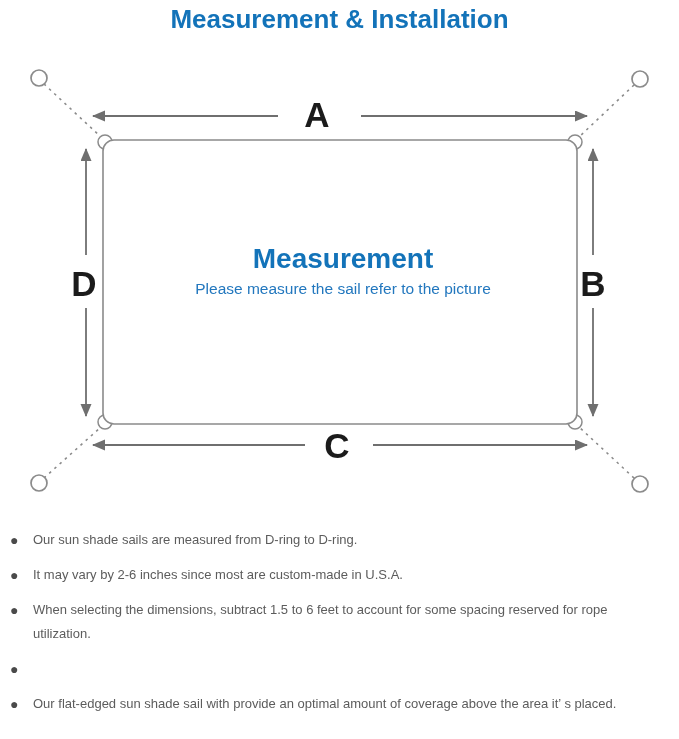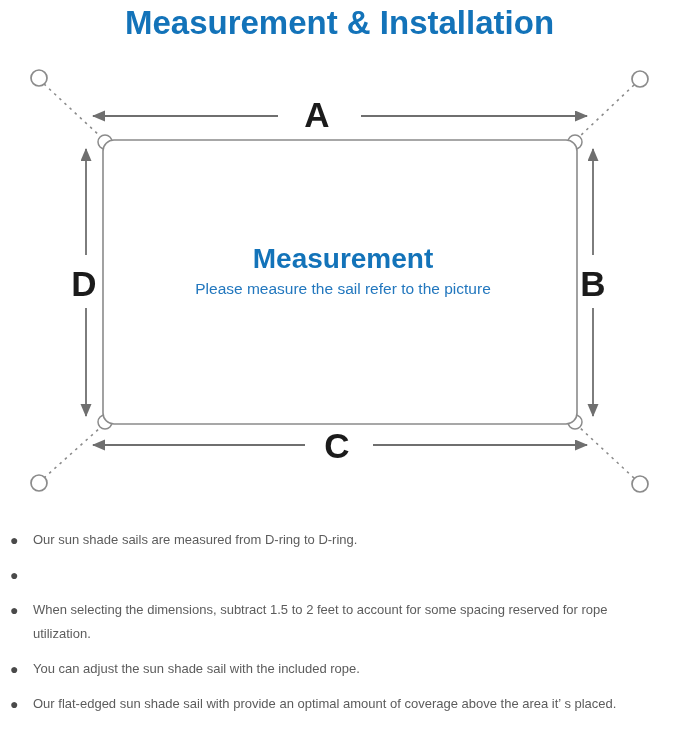--- a/index.html
+++ b/index.html
@@ -7,21 +7,21 @@
     width: 679px; height: 739px;
     background: #ffffff;
     position: relative;
     font-family: "Liberation Sans", sans-serif;
     overflow: hidden;
   }
   .page-title {
     position: absolute;
     top: 4px; left: 0; right: 0;
     text-align: center;
-    font-size: 33px;
+    font-size: 26px;
     font-weight: bold;
     color: #1373b9;
     letter-spacing: 0px;
   }
   svg.diagram {
     position: absolute;
     top: 0; left: 0;
   }
   .dim-label {
     font-size: 35px;
@@ -118,26 +118,26 @@
   <text class="center-sub" x="343" y="294" text-anchor="middle">Please measure the sail refer to the picture</text>
 </svg>
 
 <div class="notes">
   <div class="note-item">
     <span class="note-dot">●</span>
     <span class="note-text">Our sun shade sails are measured from D-ring to D-ring.</span>
   </div>
   <div class="note-item">
     <span class="note-dot">●</span>
+    <span class="note-text">It may vary by 2-6 inches since most are custom-made in U.S.A.</span>
   </div>
   <div class="note-item">
     <span class="note-dot">●</span>
-    <span class="note-text">When selecting the dimensions, subtract 1.5 to 2 feet to account for some spacing reserved for rope utilization.</span>
+    <span class="note-text">When selecting the dimensions, subtract 1.5 to 6 feet to account for some spacing reserved for rope utilization.</span>
   </div>
   <div class="note-item">
     <span class="note-dot">●</span>
-    <span class="note-text">You can adjust the sun shade sail with the included rope.</span>
   </div>
   <div class="note-item">
     <span class="note-dot">●</span>
     <span class="note-text">Our flat-edged sun shade sail with provide an optimal amount of coverage above the area it’ s placed.</span>
   </div>
 </div>
 
 </body></html>

